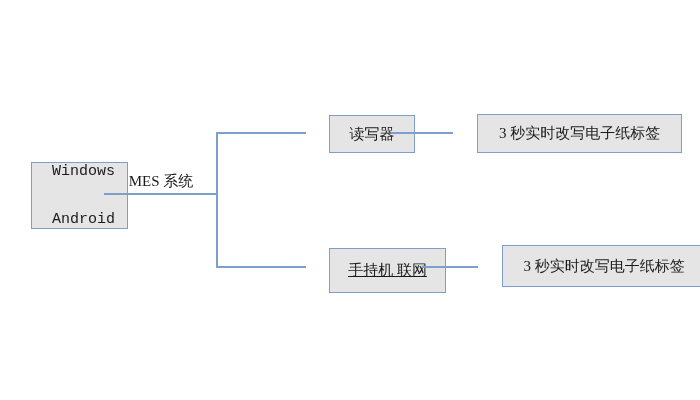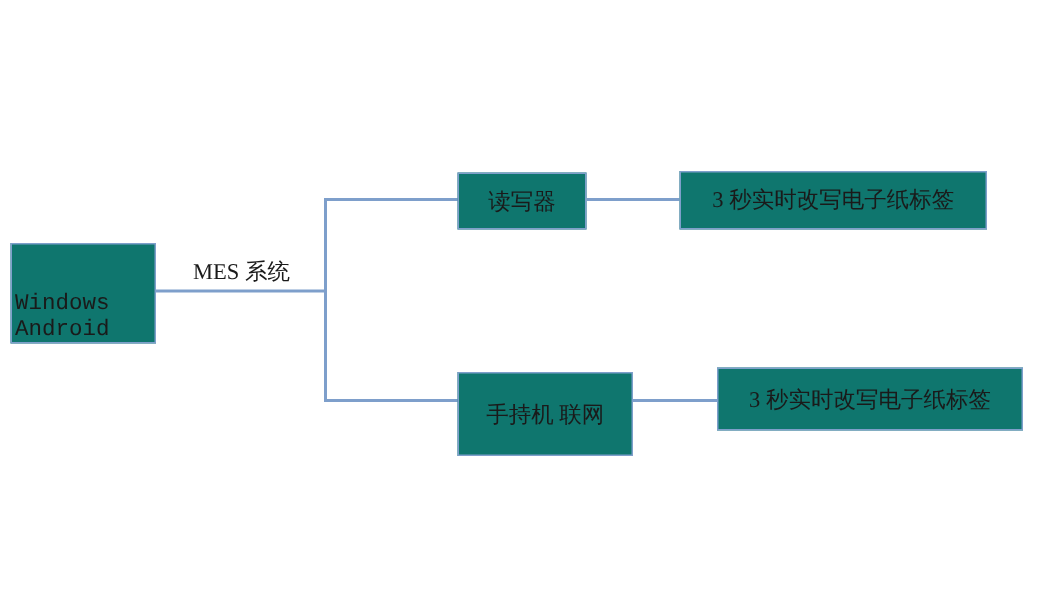--- a/index.html
+++ b/index.html
@@ -13,32 +13,33 @@
   }
   .canvas {
     position: relative;
     width: 700px; height: 400px;
     background: #ffffff;
   }
   .node {
     position: absolute;
     box-sizing: border-box;
     border: 1.5px solid var(--line-color);
-    background: #0f766e;
+    background: #e5e5e5;
     display: flex;
     align-items: center;
     justify-content: center;
     font-size: 15px;
     white-space: nowrap;
+    margin-left: 24px;
   }
   .node.source {
     flex-direction: column;
     align-items: flex-start;
-    justify-content: flex-end;
-    padding-left: 2px;
+    justify-content: space-between;
+    padding-left: 20px;
     font-family: "Liberation Mono", "DejaVu Sans Mono", monospace;
     font-size: 15px;
   }
   .edge {
     position: absolute;
     background: var(--line-color);
   }
   .edge.h { height: 2px; }
   .edge.v { width: 2px; }
   .edge-label {
@@ -52,21 +53,21 @@
   #source-box        { left: 7px;   top: 162px; width: 97px;  height: 67px; }
   #edge-main         { left: 104px; top: 193px; width: 113px; }
   #label-mes         { left: 105px; top: 172px; }
   #label-erp         { left: 105px; top: 200px; }
   #edge-branch       { left: 216px; top: 132px; height: 136px; }
   #edge-top-1        { left: 216px; top: 132px; width: 90px; }
   #reader-box        { left: 305px; top: 115px; width: 86px;  height: 38px; }
   #edge-top-2        { left: 391px; top: 132px; width: 62px; }
   #reader-result-box { left: 453px; top: 114px; width: 205px; height: 39px; }
   #edge-bottom-1     { left: 216px; top: 266px; width: 90px; }
-  #handheld-box      { left: 305px; top: 248px; width: 117px; height: 56px; }
+  #handheld-box      { left: 305px; top: 248px; width: 117px; height: 45px; text-decoration: underline; }
   #edge-bottom-2     { left: 422px; top: 266px; width: 56px; }
   #handheld-result-box { left: 478px; top: 245px; width: 204px; height: 42px; }
 </style>
 </head>
 <body style="background: rgb(255, 255, 255); color: rgb(26, 26, 26);">
 
 <div class="canvas">
 
   <div class="node source" id="source-box">
     <span>Windows</span>

